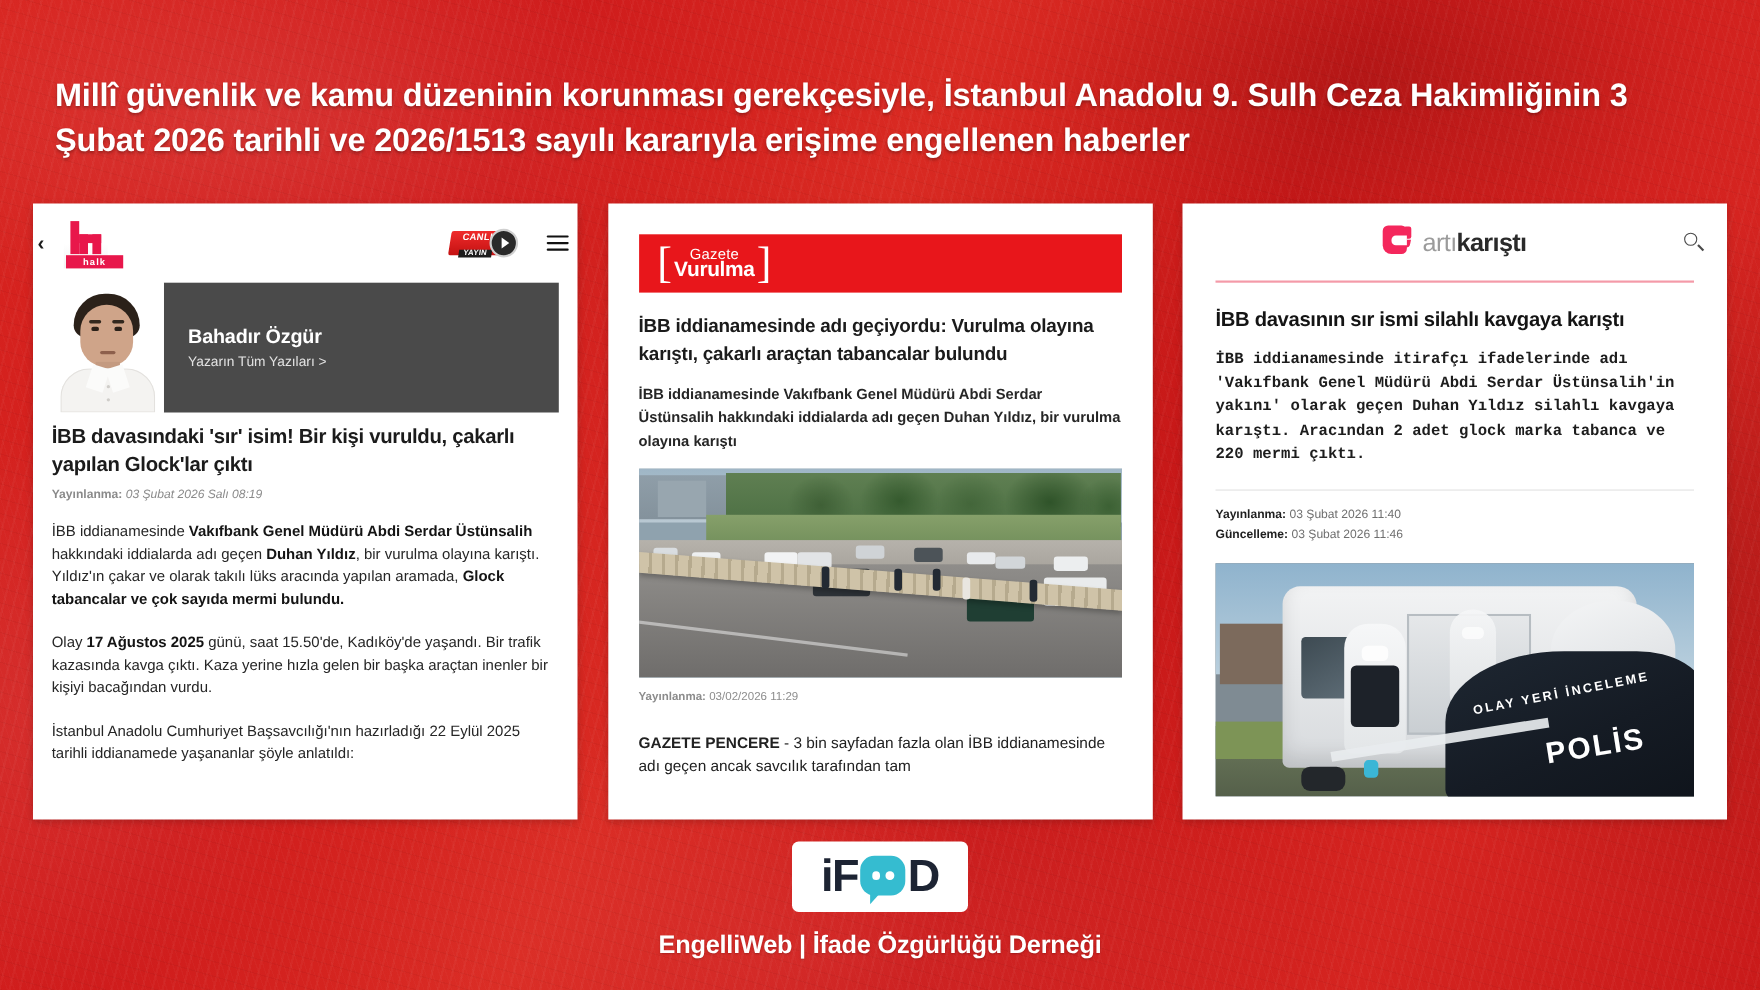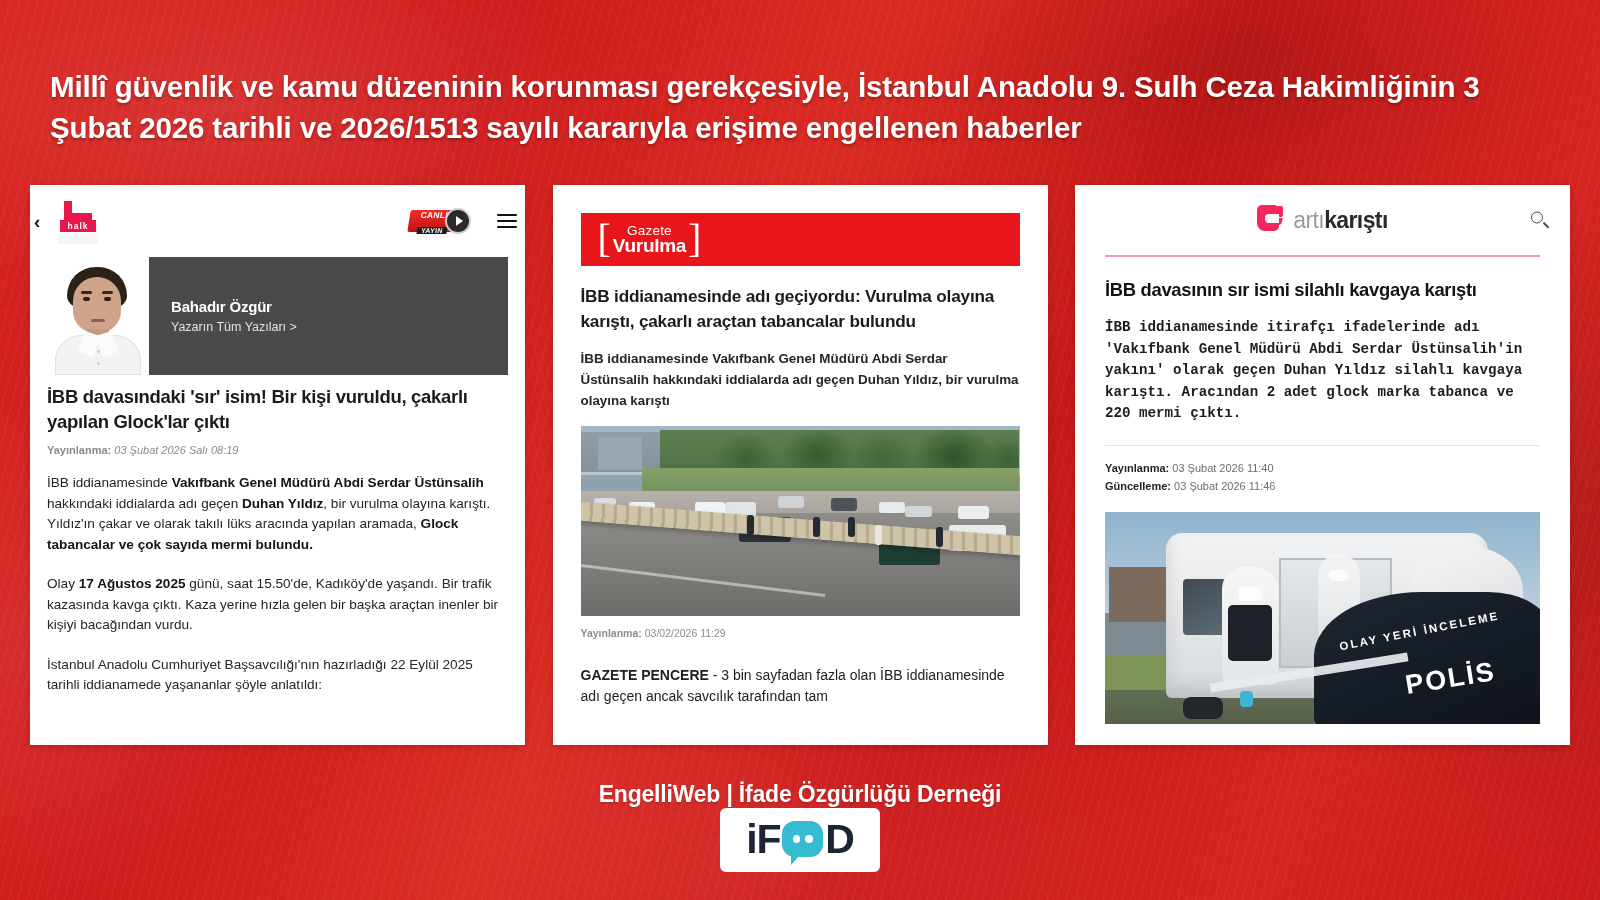--- a/index.html
+++ b/index.html
@@ -117,22 +117,22 @@
     border-bottom: none; border-right: none;
     border-top-left-radius: 0;
     background: transparent;
   }
   .halk-logo .h-right {
     position: absolute; right: 0; top: 12px;
     width: 8px; height: 18px; background: #e8174b;
   }
   .halk-logo .halk-word {
     position: absolute;
-    left: 2px; bottom: 12px;
-    width: 36px; height: 12px;
+    left: 2px; bottom: 0;
+    width: 52px; height: 12px;
     background: #e8174b;
     color: #ffffff;
     font-size: 8.5px;
     font-weight: 700;
     letter-spacing: 1px;
     text-align: center;
     line-height: 12px;
   }
 
   .c1-spacer { flex: 1; }
@@ -252,21 +252,21 @@
   .author-band {
     flex: 1;
     background: #4a4a4a;
     display: flex;
     flex-direction: column;
     justify-content: center;
     padding-left: 22px;
   }
   .author-band .ab-name {
     color: #ffffff;
-    font-size: 15px;
+    font-size: 18px;
     font-weight: 700;
     letter-spacing: -0.2px;
     margin-bottom: 5px;
   }
   .author-band .ab-link {
     color: #e2e2e2;
     font-size: 12.5px;
     cursor: pointer;
   }
 
@@ -798,27 +798,27 @@
           <div class="fs-stripe"></div>
           <div class="fs-olay-t">OLAY YERİ İNCELEME</div>
           <div class="fs-polis-t">POLİS</div>
         </div>
       </div>
     </div>
 
   </div>
 
   <div id="footer">
-    <div id="footer-text">EngelliWeb | İfade Özgürlüğü Derneği</div>
     <div id="ifod-logo">
       <div class="ifod-row">
         <span class="i-txt">iF</span>
         <span class="ifod-bubble">
           <span class="dot"></span>
             <span class="dot"></span>
           <span class="tail"></span>
         </span>
         <span class="i-txt">D</span>
       </div>
     </div>
+    <div id="footer-text">EngelliWeb | İfade Özgürlüğü Derneği</div>
   </div>
 
 </div>
 
 </body></html>

